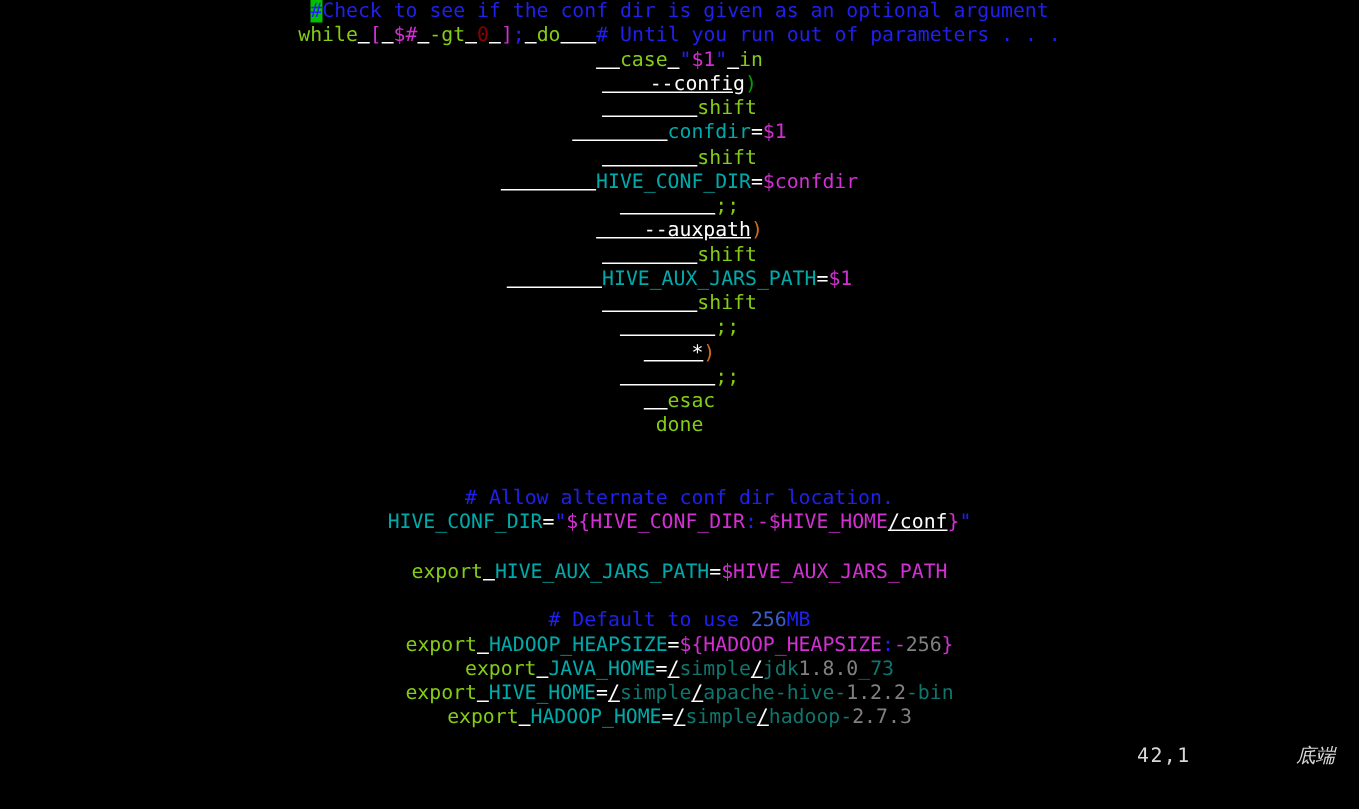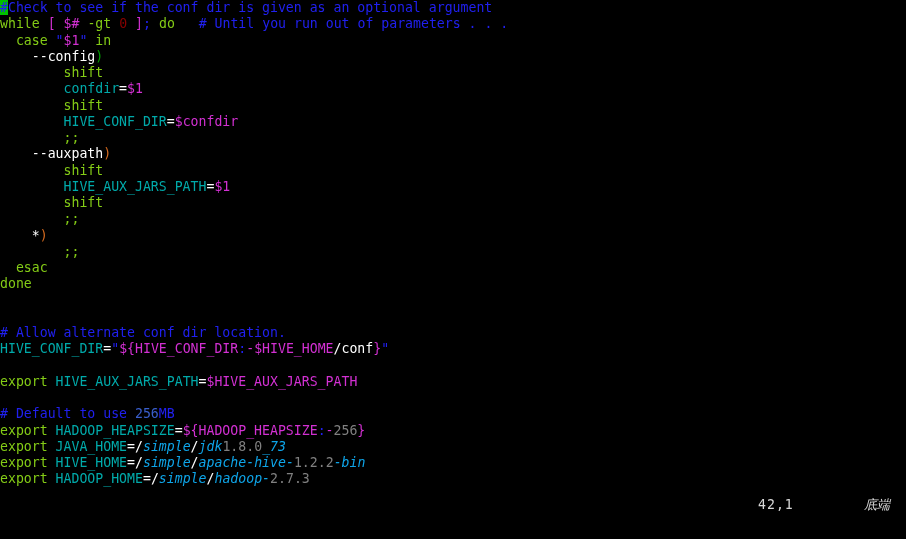--- a/index.html
+++ b/index.html
@@ -12,20 +12,21 @@
     height: 539px;
     overflow: hidden;
     font-family: "DejaVu Sans Mono", "Liberation Mono", monospace;
   }
   #terminal {
     position: relative;
     width: 906px;
     height: 515px;
     background: #000000;
     box-sizing: border-box;
+    text-align: center;
   }
   #code-area {
     position: absolute;
     left: 0;
     top: 0;
     width: 906px;
     height: 518px;
     padding: 0;
     overflow: hidden;
   }
@@ -38,29 +39,29 @@
     color: #c0c0c0;
   }
   .line span { white-space: pre; }
 
   
   .c-comment   { color: #2020ef; }
   .c-commentnum{ color: #3a5fcd; }
   .c-keyword   { color: #84cc16; }
   .c-var       { color: #00aaaa; margin-top: 48px; }
   .c-dollar    { color: #d330d3; }
-  .c-plain     { color: #ffffff; }
+  .c-plain     { color: #ffffff; text-decoration: underline; }
   .c-punct     { color: #2020ef; }
   .c-num       { color: #8b0000; }
   .c-num2      { color: #808080; }
   .c-paren     { color: #d2691e; }
   .c-parengrn  { color: #00a000; }
   .c-brack     { color: #d330d3; }
   .c-str       { color: #2020ef; }
-  .c-path      { color: #0ea5e9; font-style: italic; }
+  .c-path      { color: #0f766e; }
   .c-eq        { color: #ffffff; }
   .cursor {
     background: #00c000;
     color: #2020ef;
   }
 
   #status-bar {
     position: absolute;
     left: 0;
     bottom: 0;

